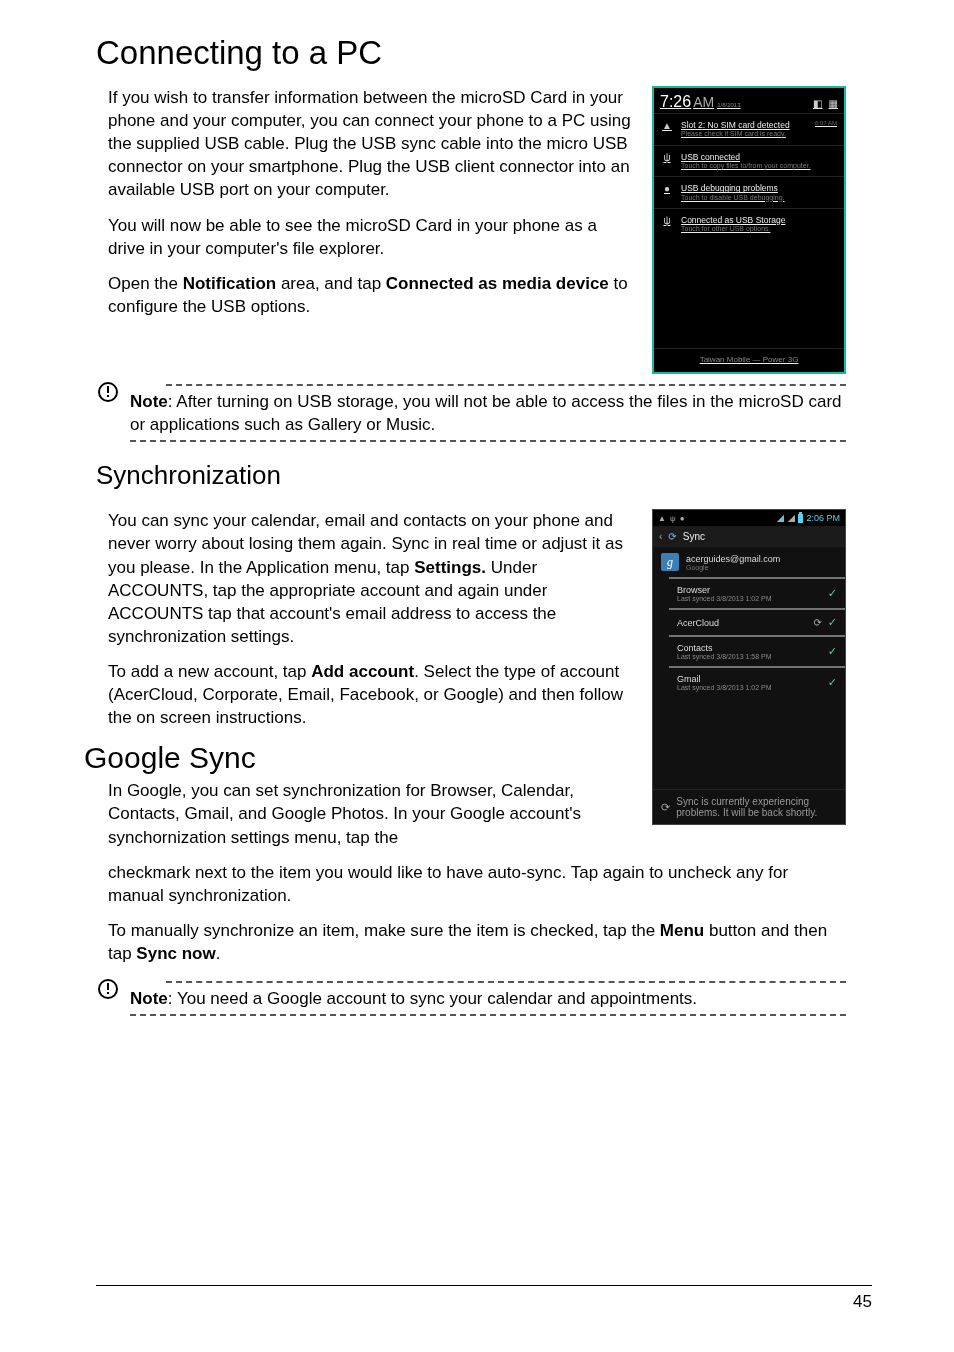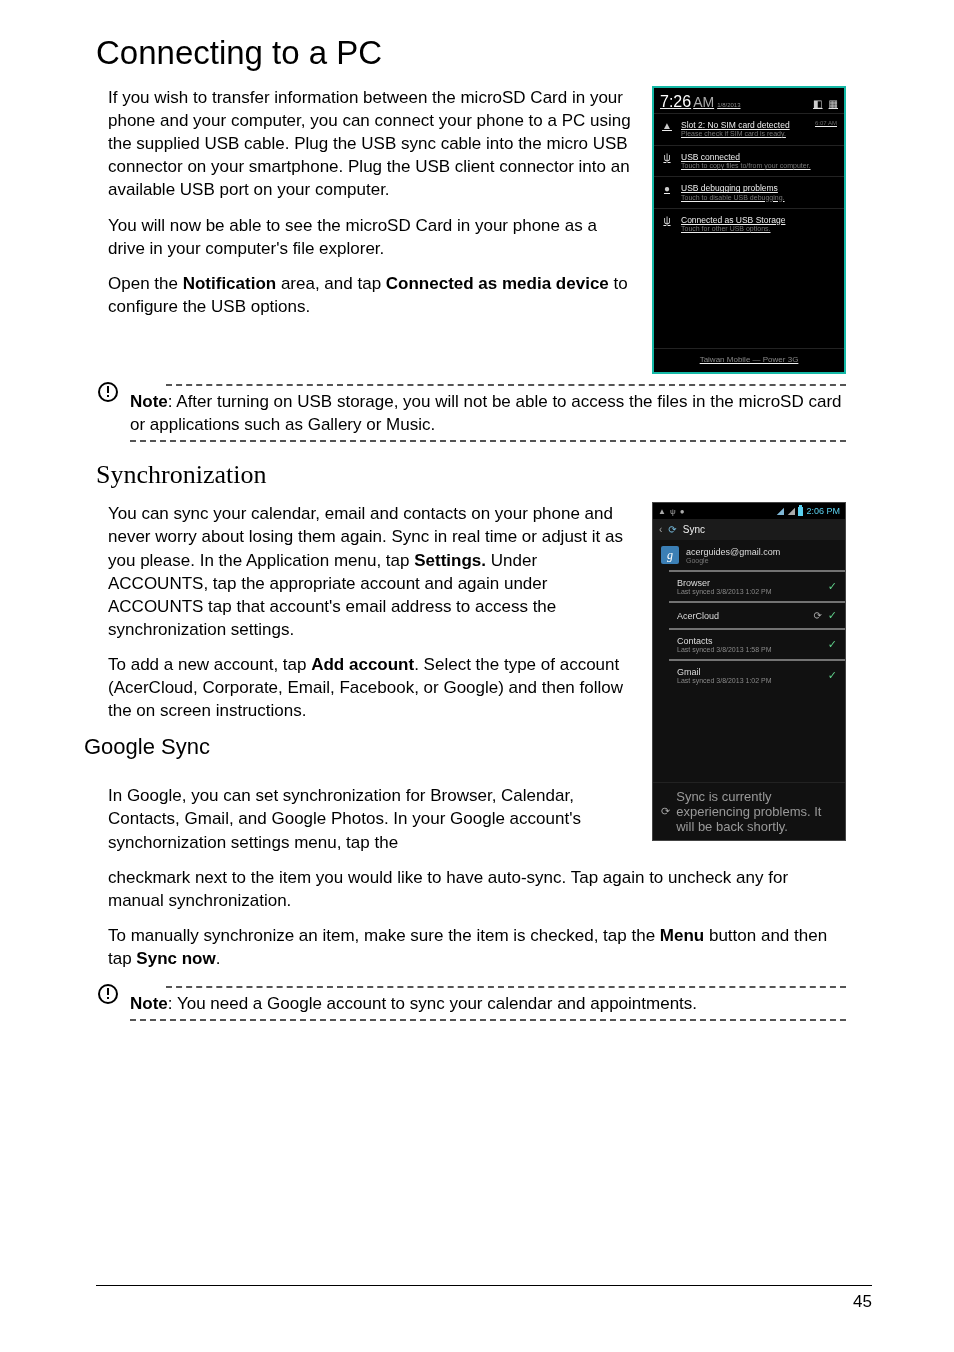--- a/index.html
+++ b/index.html
@@ -8,22 +8,22 @@
     width: 954px;
     height: 1352px;
     position: relative;
     background: #fff;
     color: #000;
   }
   .page {
     padding: 34px 108px 30px 96px;
   }
   h1 { font-size: 33px; font-weight: normal; margin-bottom: 14px; }
-  h2 { font-size: 26px; font-weight: normal; margin-bottom: 12px; margin-top: 6px; font-family: Liberation Serif, serif; }
-  h3 { font-size: 22px; font-weight: normal; margin-bottom: 24px; margin-top: 6px; }
+  h2 { font-size: 26px; font-weight: normal; margin-bottom: 18px; margin-top: 6px; }
+  h3 { font-size: 30px; font-weight: normal; margin-bottom: 4px; margin-top: 6px; }
   .row { display: flex; gap: 18px; align-items: flex-start; }
   .col-text { flex: 1; }
   .col-text p { font-size: 17px; line-height: 1.36; margin-bottom: 12px; }
   .fullp { font-size: 17px; line-height: 1.36; margin-bottom: 12px; margin-left: 12px; }
   .col-text p, .fullp { margin-left: 12px; }
 
   .note-block { margin: 6px 0 14px 0; }
   .note-top, .note-bottom {
     border-top: 2px dashed #555;
     height: 0;
@@ -85,21 +85,21 @@
   .shot2 .gbox { width: 18px; height: 18px; background: #3b7fb5; color: #fff; display: flex; align-items: center; justify-content: center; font-family: Georgia, serif; font-style: italic; font-size: 12px; border-radius: 2px; }
   .shot2 .acct-name { font-size: 9px; color: #ddd; }
   .shot2 .acct-sub { font-size: 7px; color: #777; }
   .sitem { display: flex; align-items: center; padding: 6px 8px; border-top: 2px solid #737373; margin-left: 16px; }
   .sitem .st { font-size: 9px; color: #ddd; }
   .sitem .ss { font-size: 7px; color: #888; }
   .sitem .chk { margin-left: auto; color: #5fd08a; font-size: 11px; }
   .sitem .syncico { color: #aaa; font-size: 10px; margin-right: 6px; }
   .shot2 .footmsg { display: flex; gap: 6px; padding: 6px 8px; border-top: 1px solid #222; margin-top: 92px; align-items: center; }
   .shot2 .footmsg .fi { color: #aaa; font-size: 11px; }
-  .shot2 .footmsg .ft { font-size: 13px; color: #999; }
+  .shot2 .footmsg .ft { font-size: 10px; color: #999; }
 
   
   .footer {
     position: absolute;
     bottom: 40px;
     left: 96px;
     right: 82px;
     border-top: 1.5px solid #000;
     padding-top: 6px;
     text-align: right;

